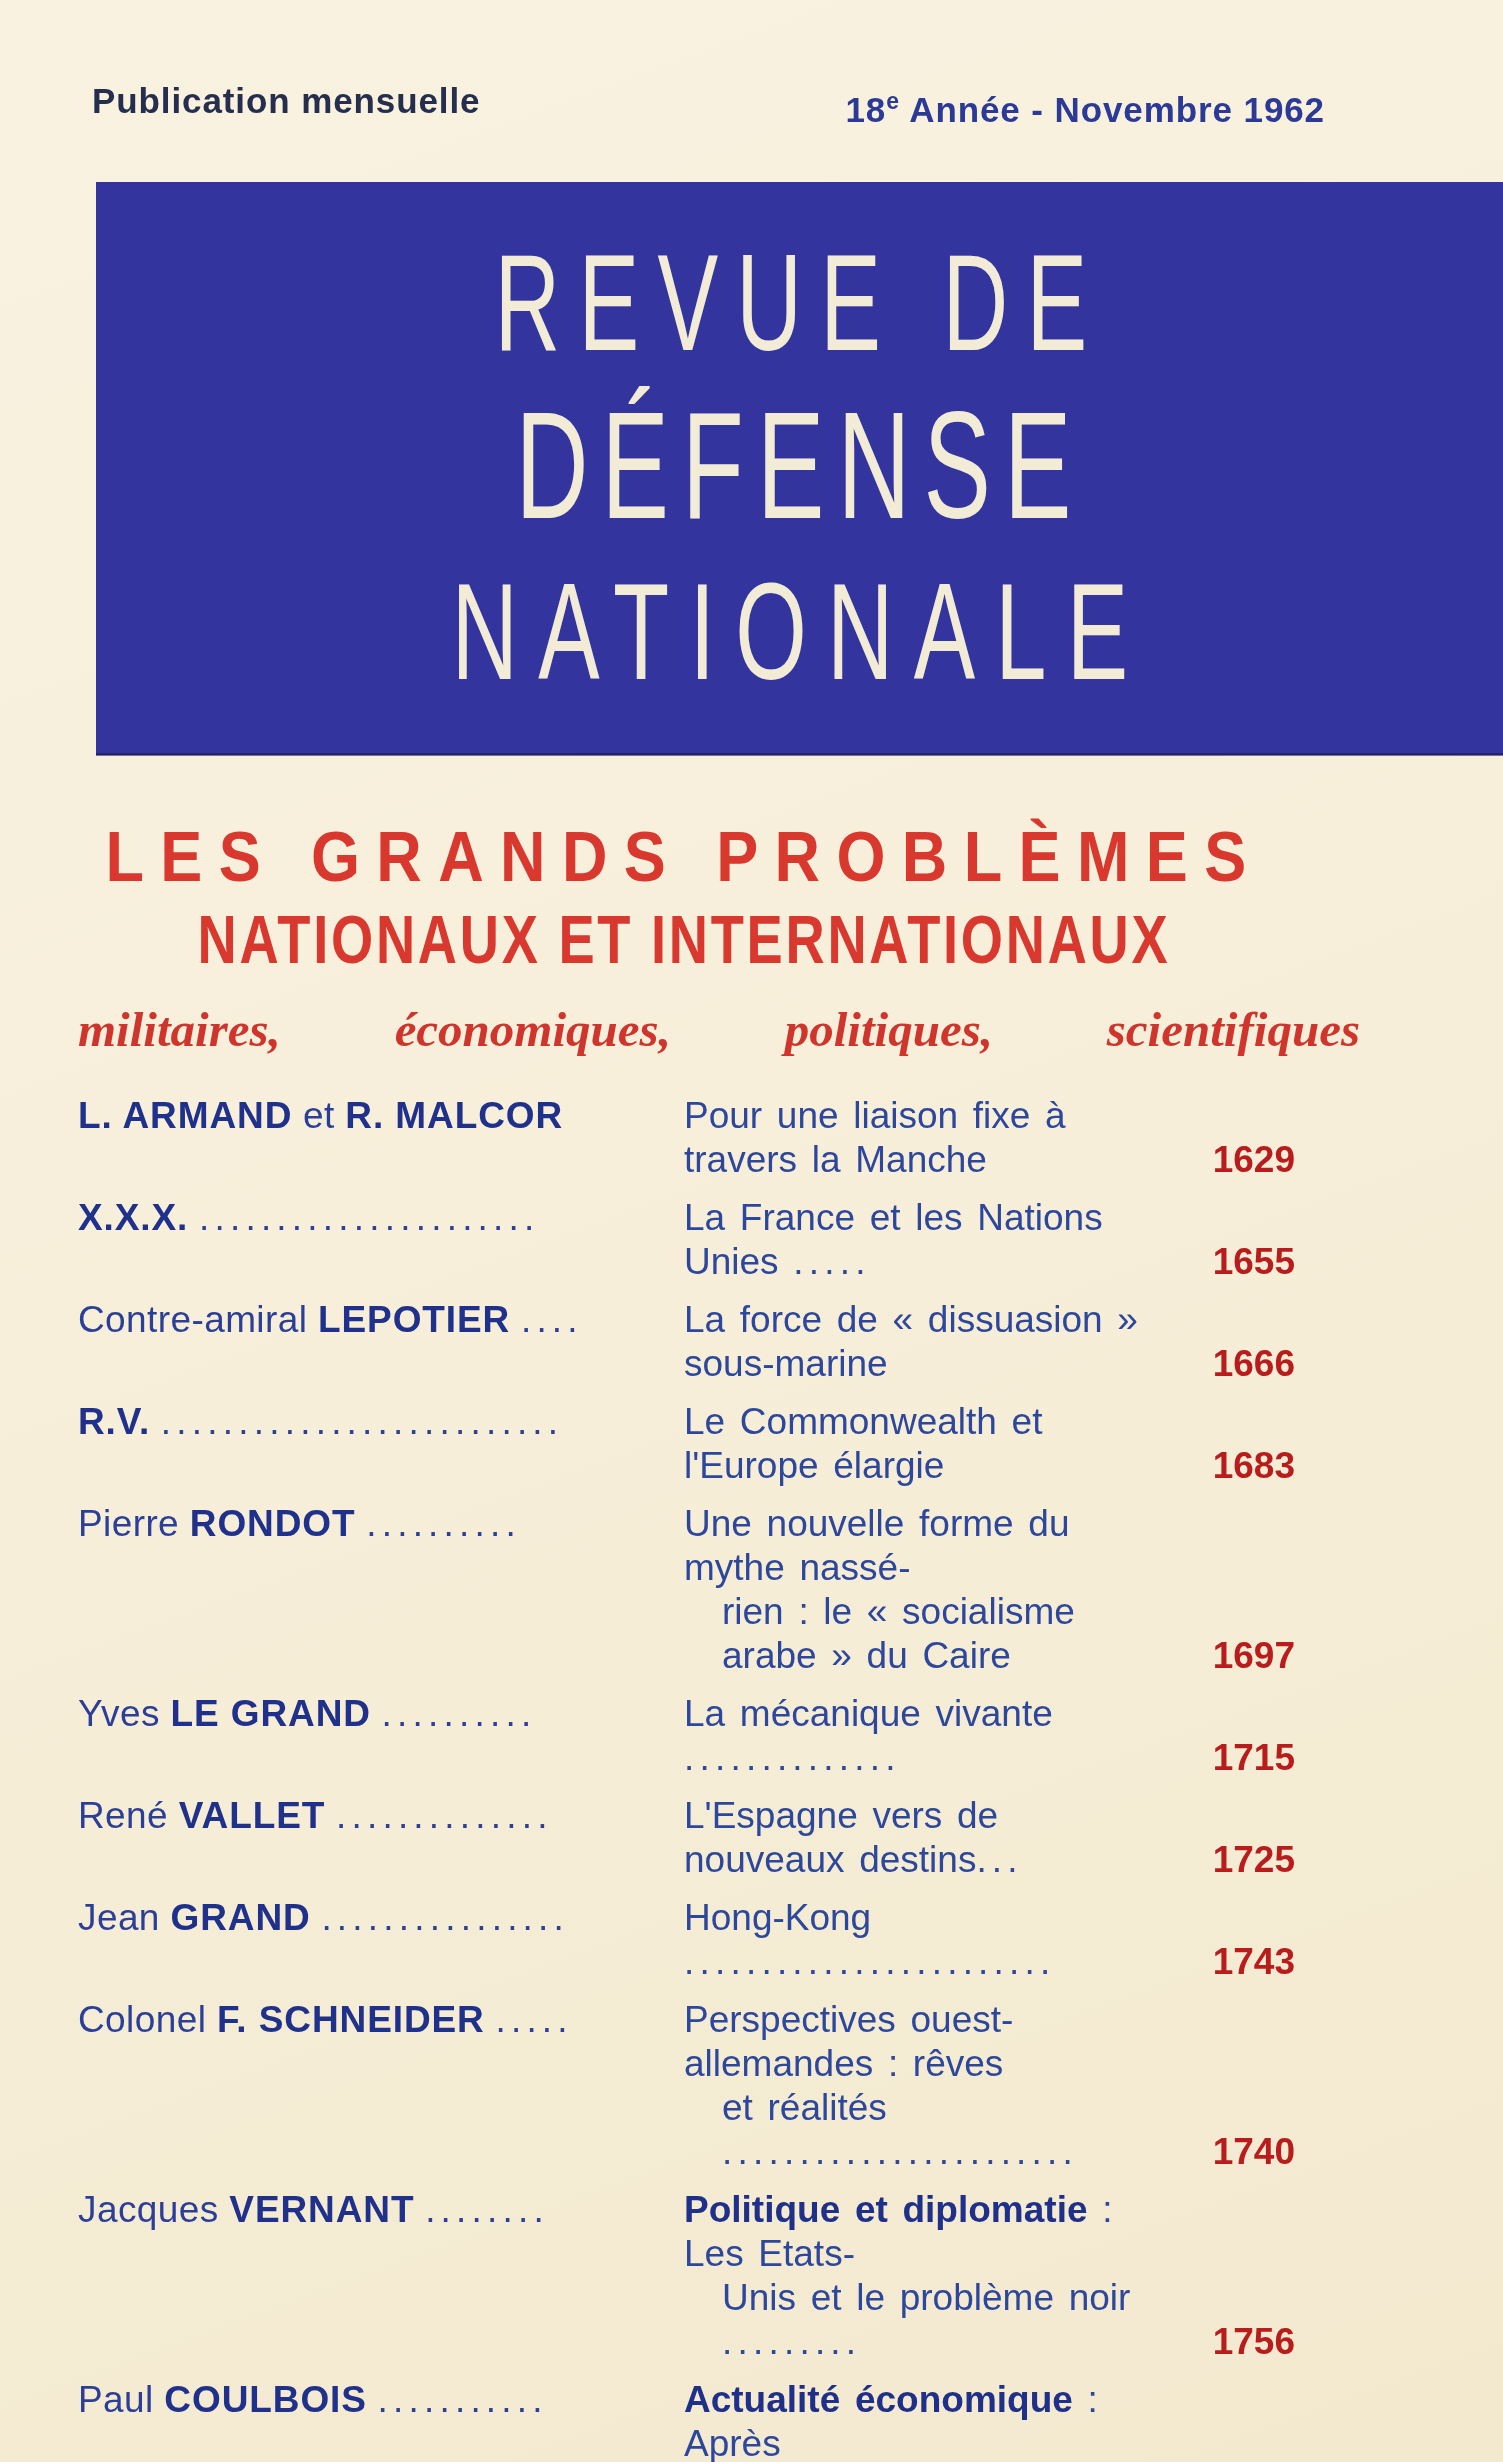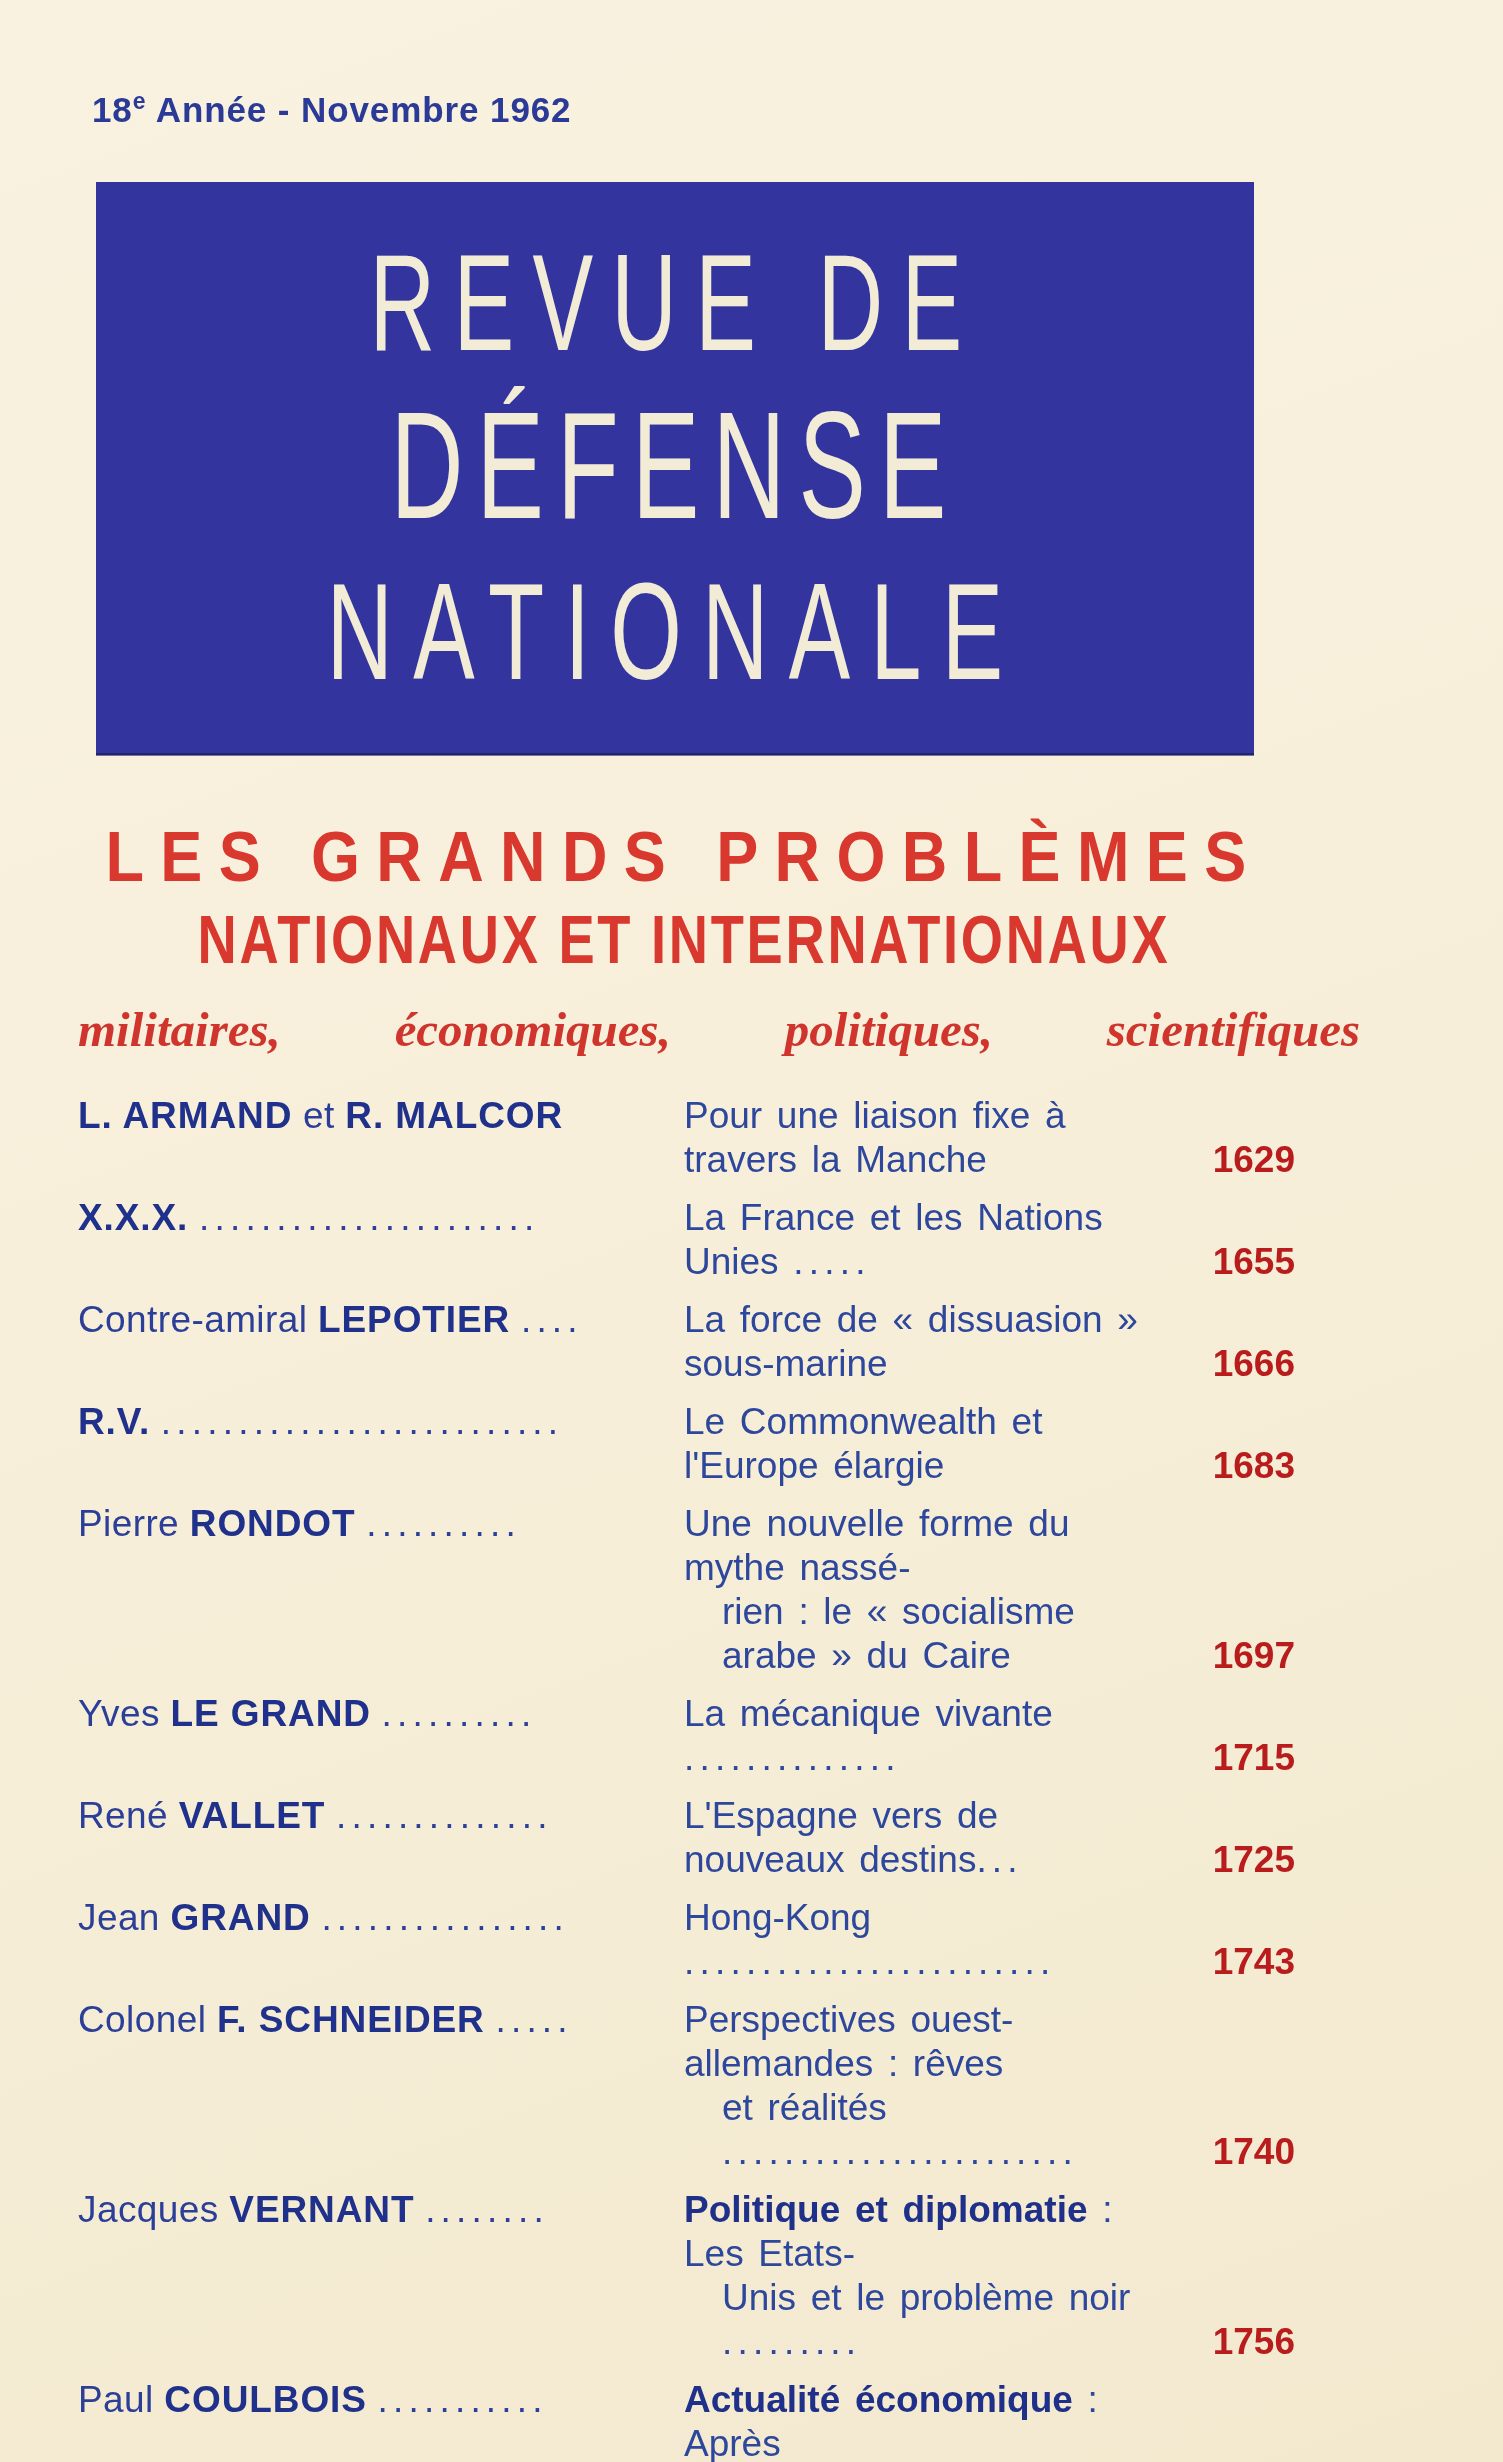--- a/index.html
+++ b/index.html
@@ -18,21 +18,21 @@
     display:flex;justify-content:space-between;align-items:flex-start;
     padding:80px 179px 0 92px;
     font-size:35px;font-weight:bold;line-height:42px;
   }
   .topline .freq{color:#262e4e;letter-spacing:0.9px;}
   .topline .issue{color:#2a3a96;letter-spacing:0.9px;}
   .topline sup{font-size:23px;vertical-align:super;}
   
   .masthead{
     margin:51px 0 0 96px;
-    width:1158px;height:571px;
+    width:1408px;height:571px;
     background:#33349e;
     box-shadow:0 2.6px 0 #22236d;
     display:flex;flex-direction:column;justify-content:center;align-items:center;
     gap:68px;
   }
   .m-line{
     color:#f2ecd7;
     font-weight:400;
     white-space:nowrap;
     line-height:1;
@@ -70,20 +70,21 @@
   .toc-title .line.cont{padding-left:38px;}
   .toc-title .b{color:#1f308a;}
   .toc-page{align-self:end;text-align:right;font-weight:bold;color:#b91c1c;}
 </style>
 </head>
 <body>
 
 <div class="page">
 
   <div class="topline">
+    <span class="freq">Publication mensuelle</span>
     <span class="issue"><span>18</span><sup>e</sup><span> Année - Novembre 1962</span></span>
   </div>
 
   <div class="masthead">
     <div class="m-line l1">REVUE DE</div>
     <div class="m-line l2">DÉFENSE</div>
     <div class="m-line l3">NATIONALE</div>
   </div>
 
   <div class="subhead">

